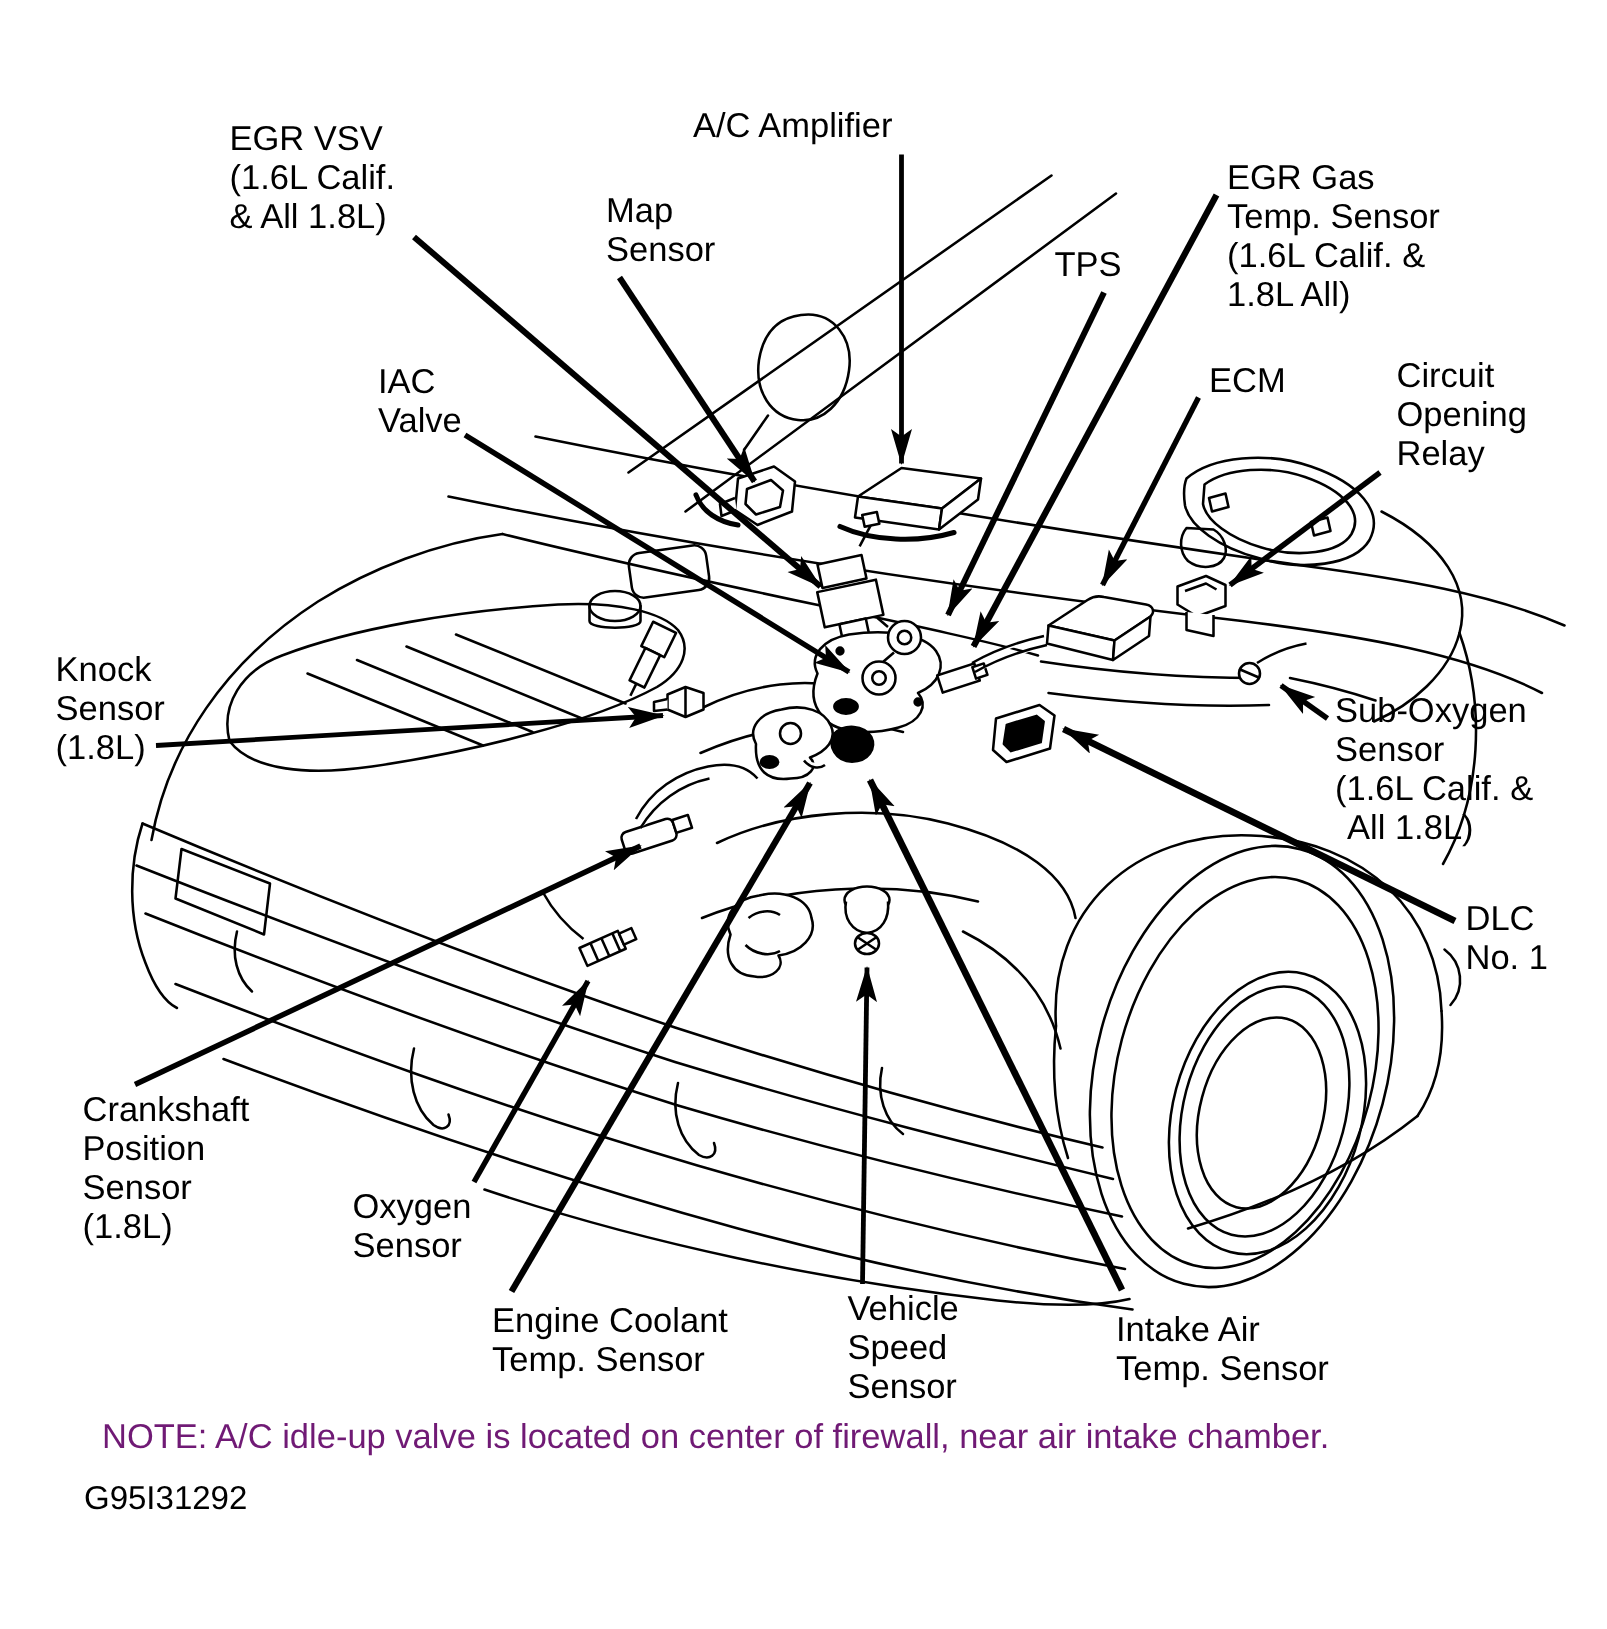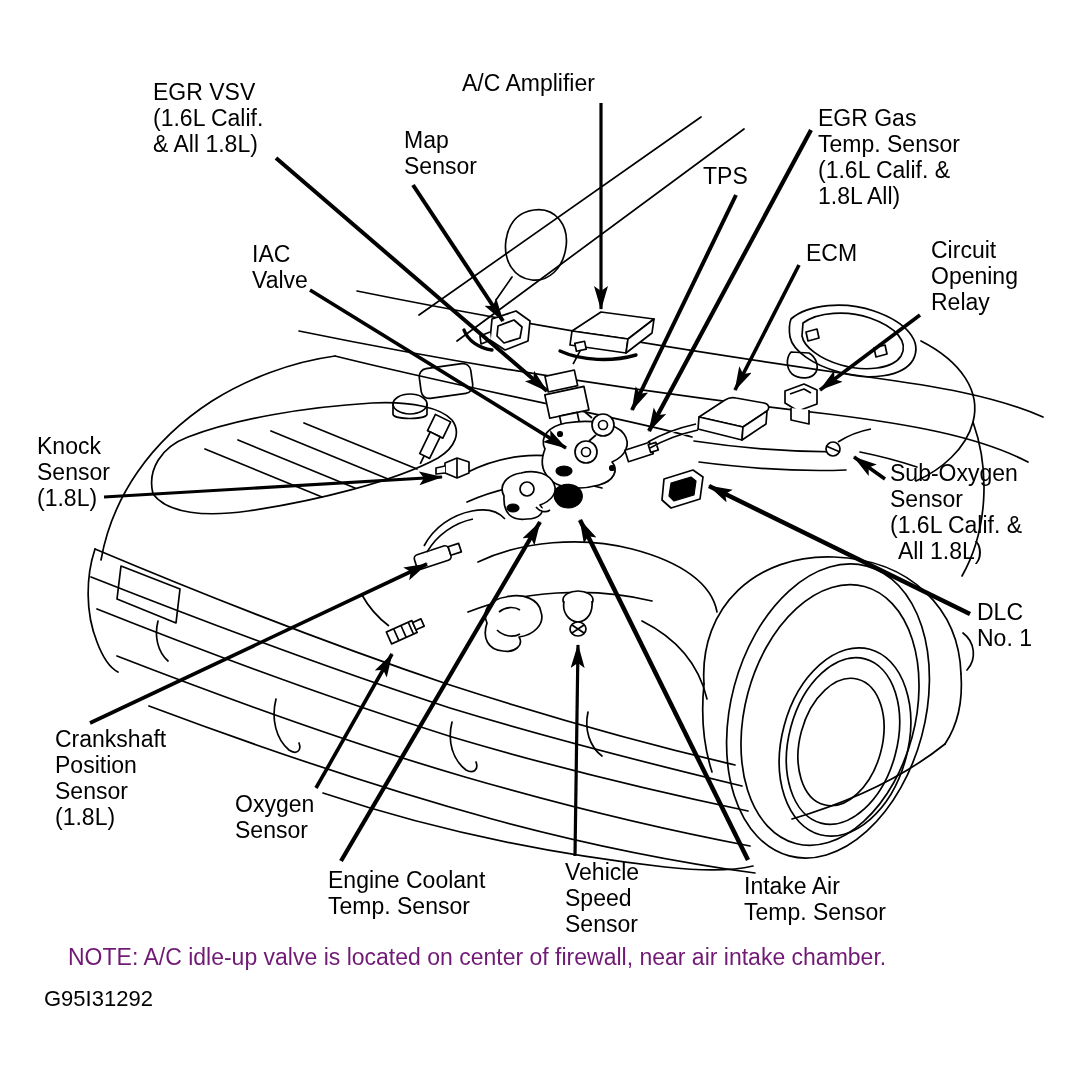--- a/index.html
+++ b/index.html
@@ -6,21 +6,21 @@
   .stage{position:relative;width:1071px;height:1086px;background:#ffffff;overflow:hidden;
          font-family:"Liberation Sans",sans-serif;}
   svg{position:absolute;left:0;top:0;}
   .art{stroke:#000;fill:none;stroke-width:1.7;stroke-linecap:round;stroke-linejoin:round;}
   .art-bold{stroke:#000;fill:none;stroke-width:3.4;stroke-linecap:round;}
   .glyph{stroke:#000;fill:#fff;stroke-width:1.7;stroke-linejoin:round;}
   .glyph-dark{stroke:#000;fill:#000;stroke-width:1.2;}
   .leader{stroke:#000;fill:none;}
   .lbl{font:23px "Liberation Sans",sans-serif;fill:#000;}
   .note{position:absolute;left:68px;top:944px;font-size:23px;color:#701a75;white-space:nowrap;}
-  .fig-id{position:absolute;left:44px;top:986px;font-size:22px;color:#000;}
+  .fig-id{position:absolute;left:56px;top:986px;font-size:22px;color:#000;}
 </style>
 </head>
 <body>
 
 <div class="stage">
 
 <svg id="diagram-svg" width="1071" height="1086" viewBox="0 0 1071 1086">
 
   <defs>
     <marker id="arrow" markerUnits="userSpaceOnUse" markerWidth="26" markerHeight="16" refX="23" refY="7" orient="auto">

